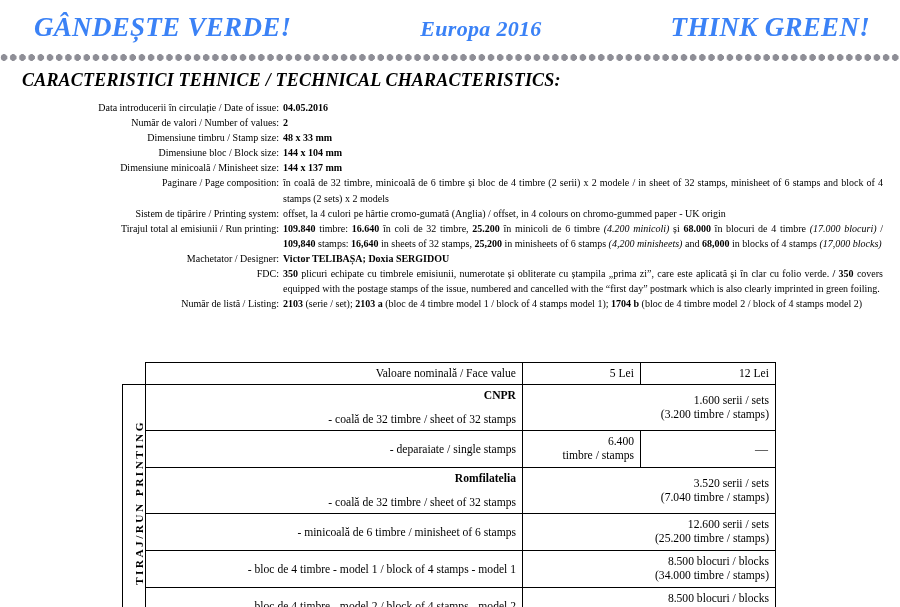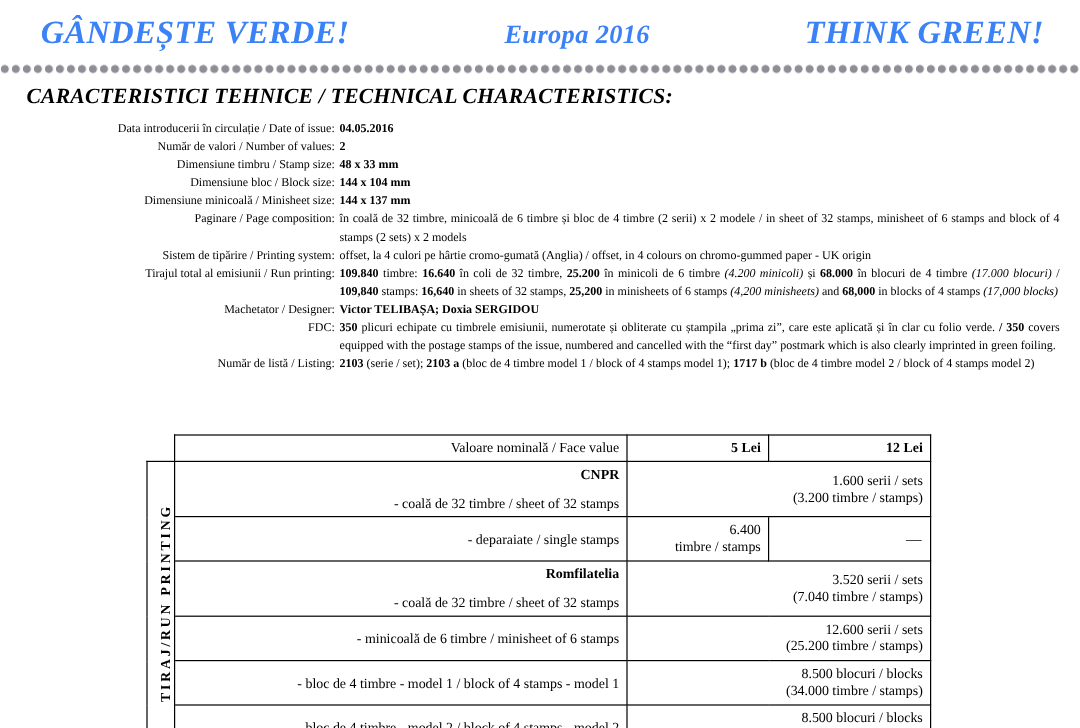--- a/index.html
+++ b/index.html
@@ -116,21 +116,21 @@
     letter-spacing: 2.4px;
     white-space: nowrap;
     display: inline-block;
     line-height: 1;
   }
   .col-desc { width: 377px; }
   .col-v1   { width: 118px; }
   .col-v2   { width: 135px; }
 
   .cell-center { text-align: center; }
-  .cell-bold   { font-weight: bold; margin-top: 12px; }
+  .cell-bold   { font-weight: normal; margin-top: 12px; }
   .group-title { font-weight: bold; display: block; margin-bottom: 11px; }
   .sub-line    { display: block; padding-left: 4px; }
   .two-line    { line-height: 14px; }
   .dash        { font-size: 13px; letter-spacing: 1px; }
 </style>
 </head>
 <body>
 
 <div class="header">
   <div class="header-title">GÂNDEȘTE VERDE!</div>
@@ -189,21 +189,21 @@
     <div class="spec-value b">Victor TELIBAȘA; Doxia SERGIDOU</div>
   </div>
 
   <div class="spec-row">
     <div class="spec-label">FDC:</div>
     <div class="spec-value"><b class="n">350</b> plicuri echipate cu timbrele emisiunii, numerotate și obliterate cu ștampila „prima zi”, care este aplicată și în clar cu folio verde. <b class="n">/ 350</b> covers equipped with the postage stamps of the issue, numbered and cancelled with the “first day” postmark which is also clearly imprinted in green foiling.</div>
   </div>
 
   <div class="spec-row">
     <div class="spec-label">Număr de listă / Listing:</div>
-    <div class="spec-value"><b class="n">2103</b> (serie / set); <b class="n">2103 a</b> (bloc de 4 timbre model 1 / block of 4 stamps model 1); <b class="n">1717 b</b> (bloc de 4 timbre model 2 / block of 4 stamps model 2)</div>
+    <div class="spec-value"><b class="n">2103</b> (serie / set); <b class="n">2103 a</b> (bloc de 4 timbre model 1 / block of 4 stamps model 1); <b class="n">1704 b</b> (bloc de 4 timbre model 2 / block of 4 stamps model 2)</div>
   </div>
 
 </div>
 
 <div class="table-wrap">
   <table class="run-table">
     <colgroup>
       <col class="rot-col" style="width:23px">
       <col class="col-desc">
       <col class="col-v1">

